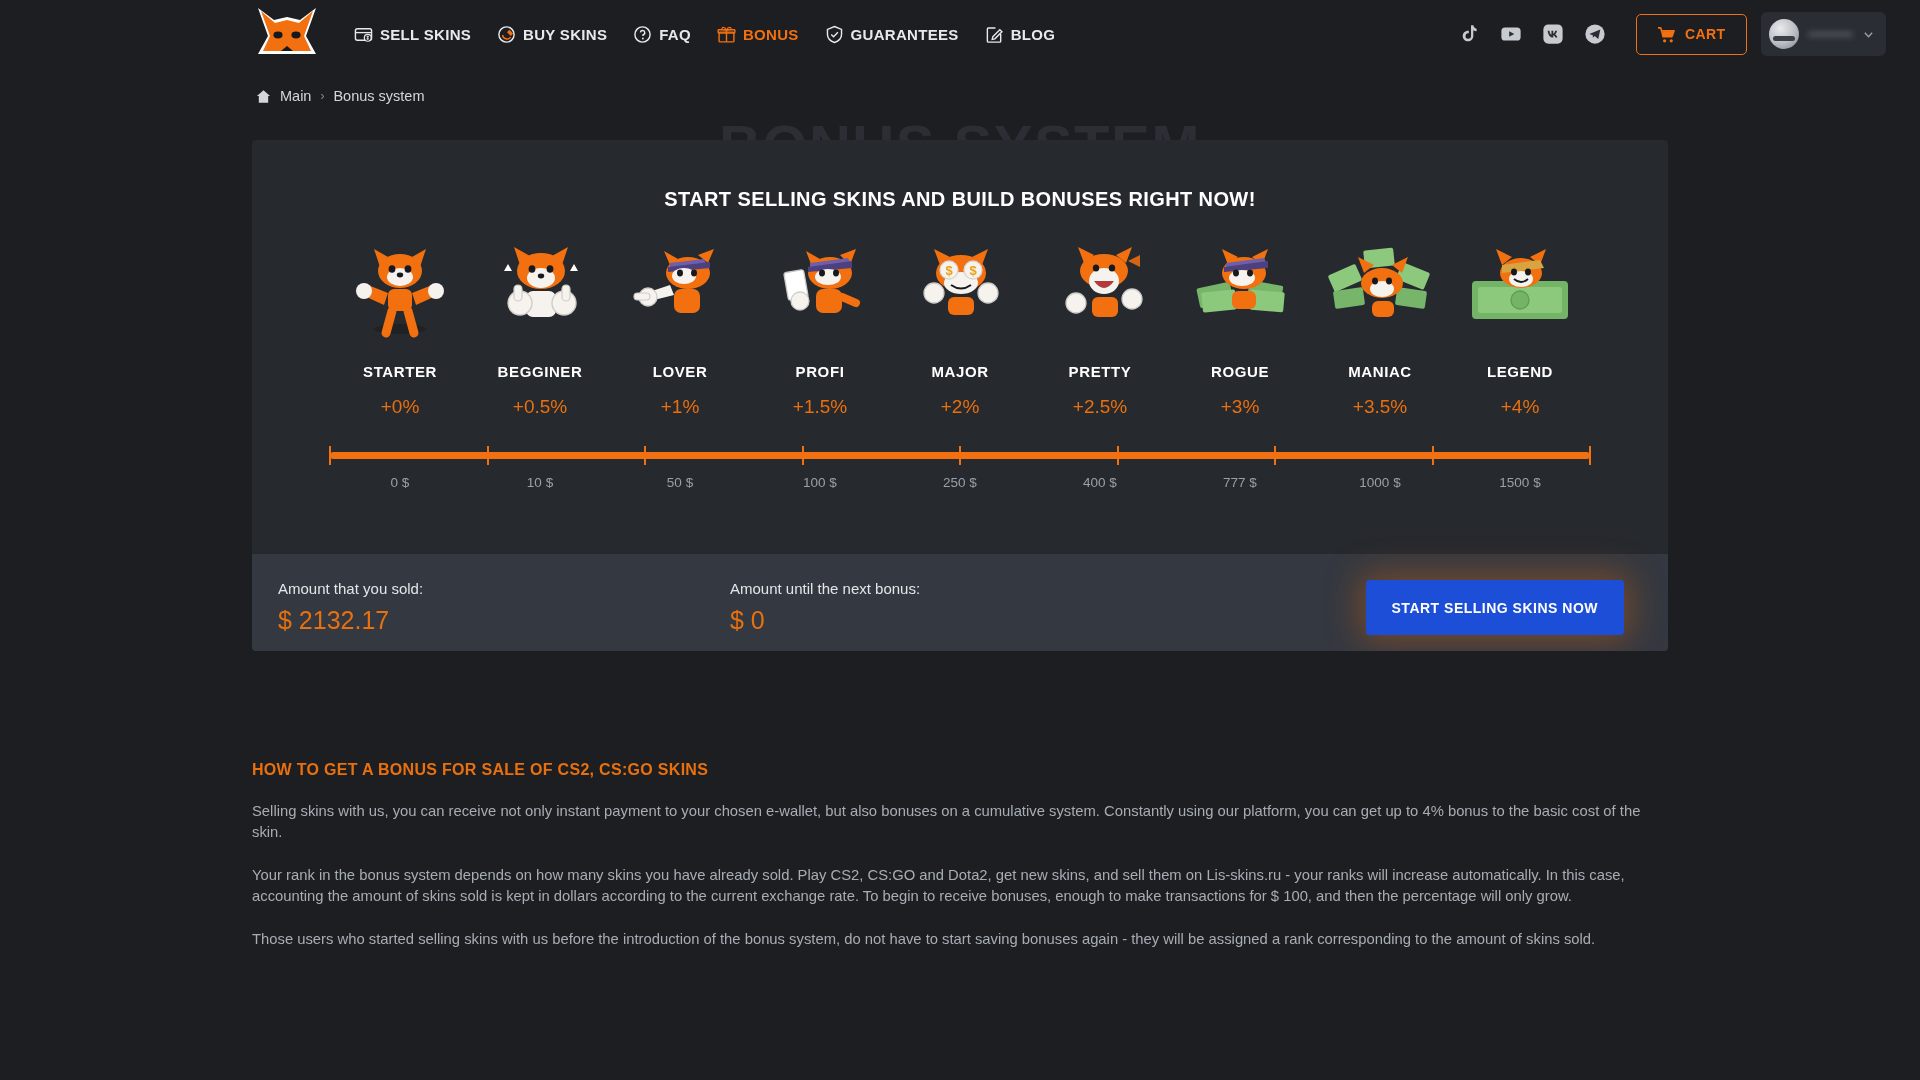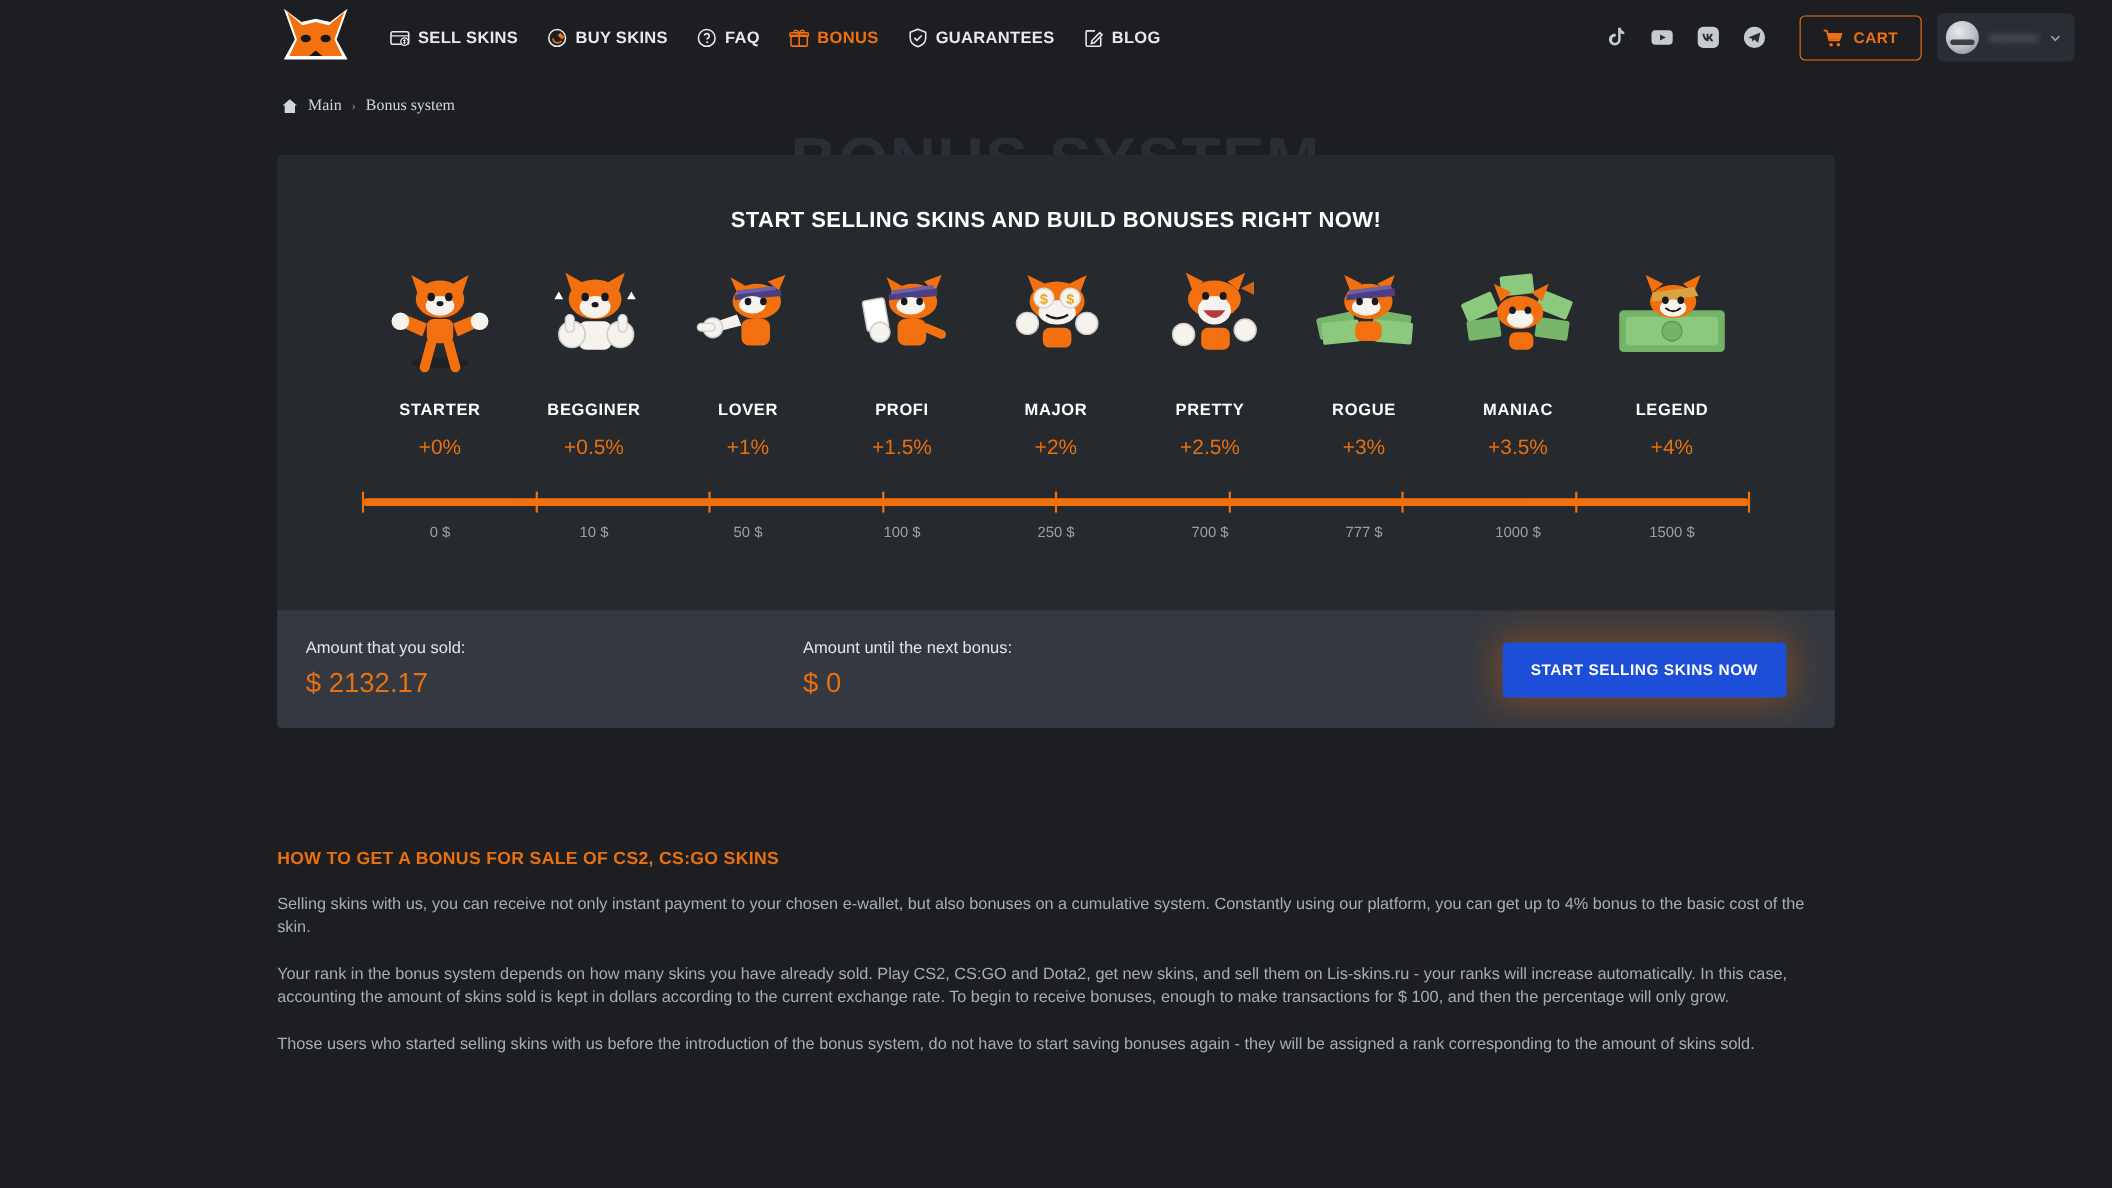--- a/index.html
+++ b/index.html
@@ -104,21 +104,20 @@
   .caret { width: 11px; height: 11px; display:block; }
 
   
   .breadcrumb {
     display: flex;
     align-items: center;
     gap: 9px;
     padding: 20px 0 0 256px;
     font-size: 14.5px;
     color: #c9ccd1;
-    font-family: Liberation Serif, serif;
   }
   .breadcrumb .crumb { cursor: pointer; color: #d3d6da; }
   .breadcrumb .sep { color: #868c94; font-size: 12px; }
   .breadcrumb .current { color: #d3d6da; }
   .home-ic { width: 15px; height: 15px; display:block; }
 
   
   .ghost-title {
     position: absolute;
     top: 112px;
@@ -211,22 +210,21 @@
     flex: 1;
     text-align: center;
     color: #9aa0a7;
     font-size: 13.5px;
   }
 
   
   .stats {
     background: #343840;
     display: flex;
-    align-items: center;
-    padding: 26px 44px 26px 26px;
+    padding: 26px 44px 16px 26px;
     position: relative;
   }
   .stat { display: flex; flex-direction: column; }
   .stat-label { color: #e3e5e8; font-size: 15px; }
   .stat-value { color: #e8700e; font-size: 25px; margin-top: 9px; }
   .stat.sold { width: 452px; }
   .stat.next { flex: 1; }
 
   .cta {
     background: #1d4ed8;
@@ -572,21 +570,21 @@
         <div class="tick" style="left:75%"></div>
         <div class="tick" style="left:87.5%"></div>
         <div class="tick" style="left:100%"></div>
       </div>
       <div class="scale">
         <div class="scale-item">0 $</div>
         <div class="scale-item">10 $</div>
         <div class="scale-item">50 $</div>
         <div class="scale-item">100 $</div>
         <div class="scale-item">250 $</div>
-        <div class="scale-item">700 $</div>
+        <div class="scale-item">400 $</div>
         <div class="scale-item">777 $</div>
         <div class="scale-item">1000 $</div>
         <div class="scale-item">1500 $</div>
       </div>
     </div>
 
     <div class="stats">
       <div class="stat sold">
         <span class="stat-label">Amount that you sold:</span>
         <span class="stat-value">$ 2132.17</span>

